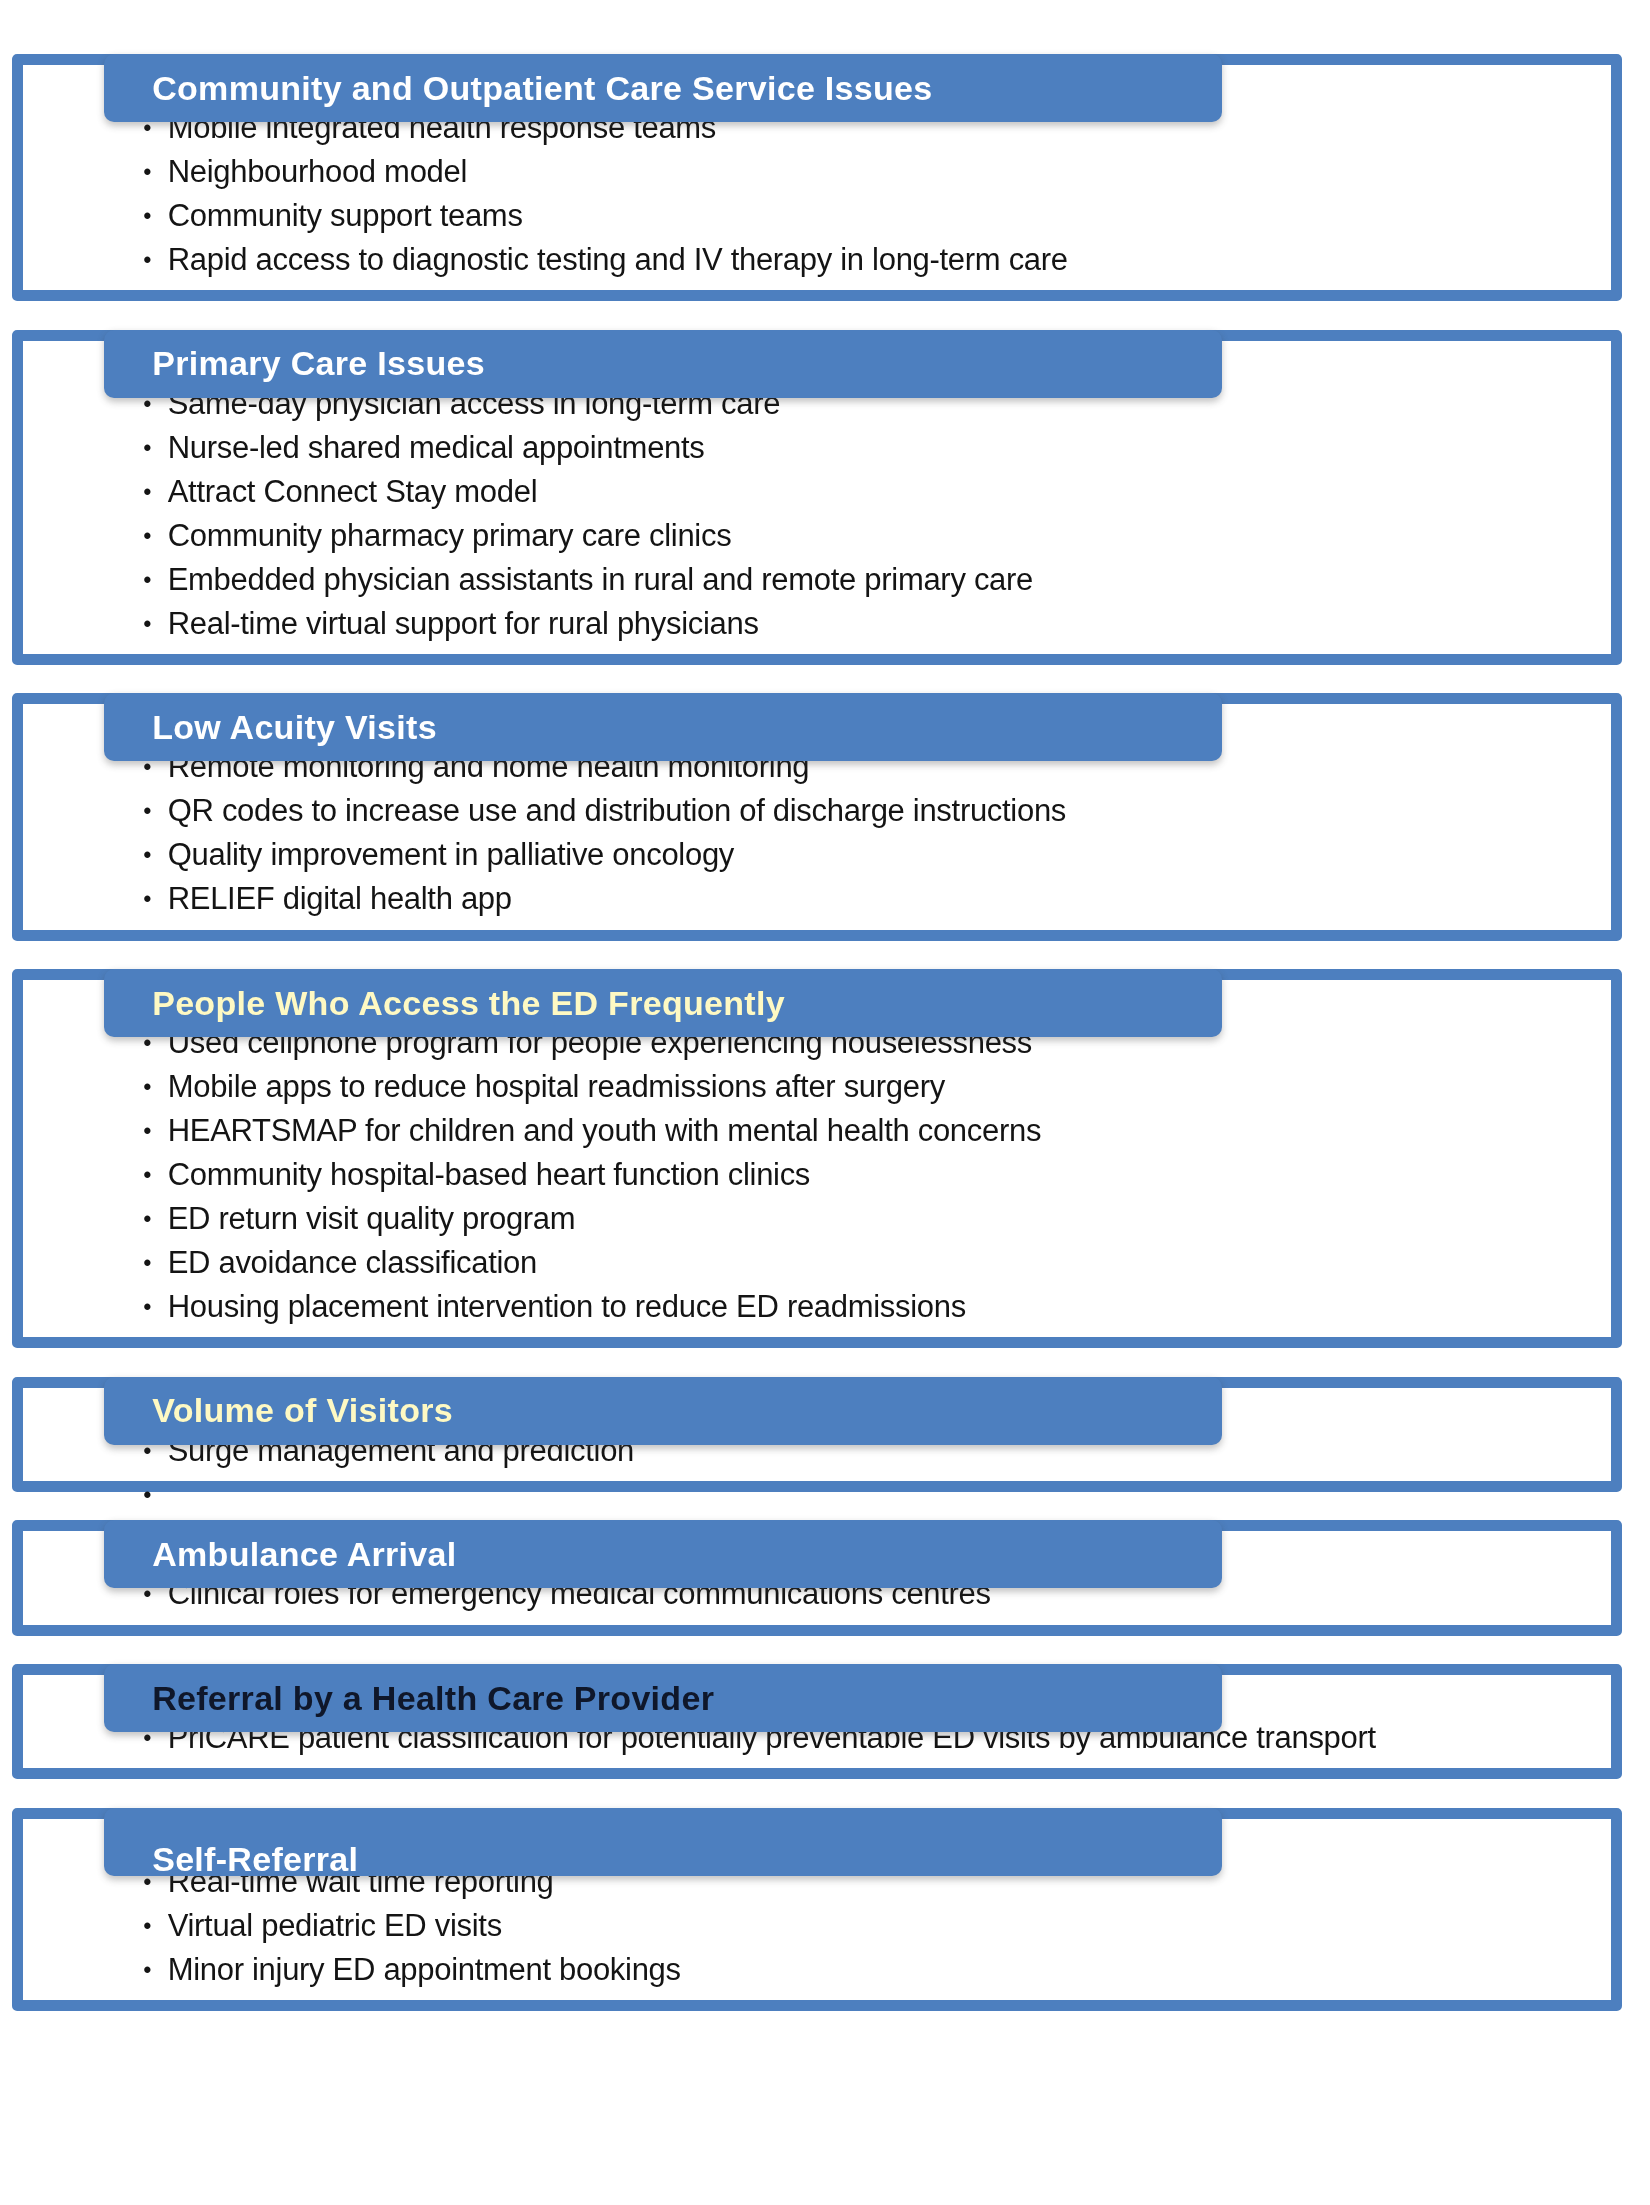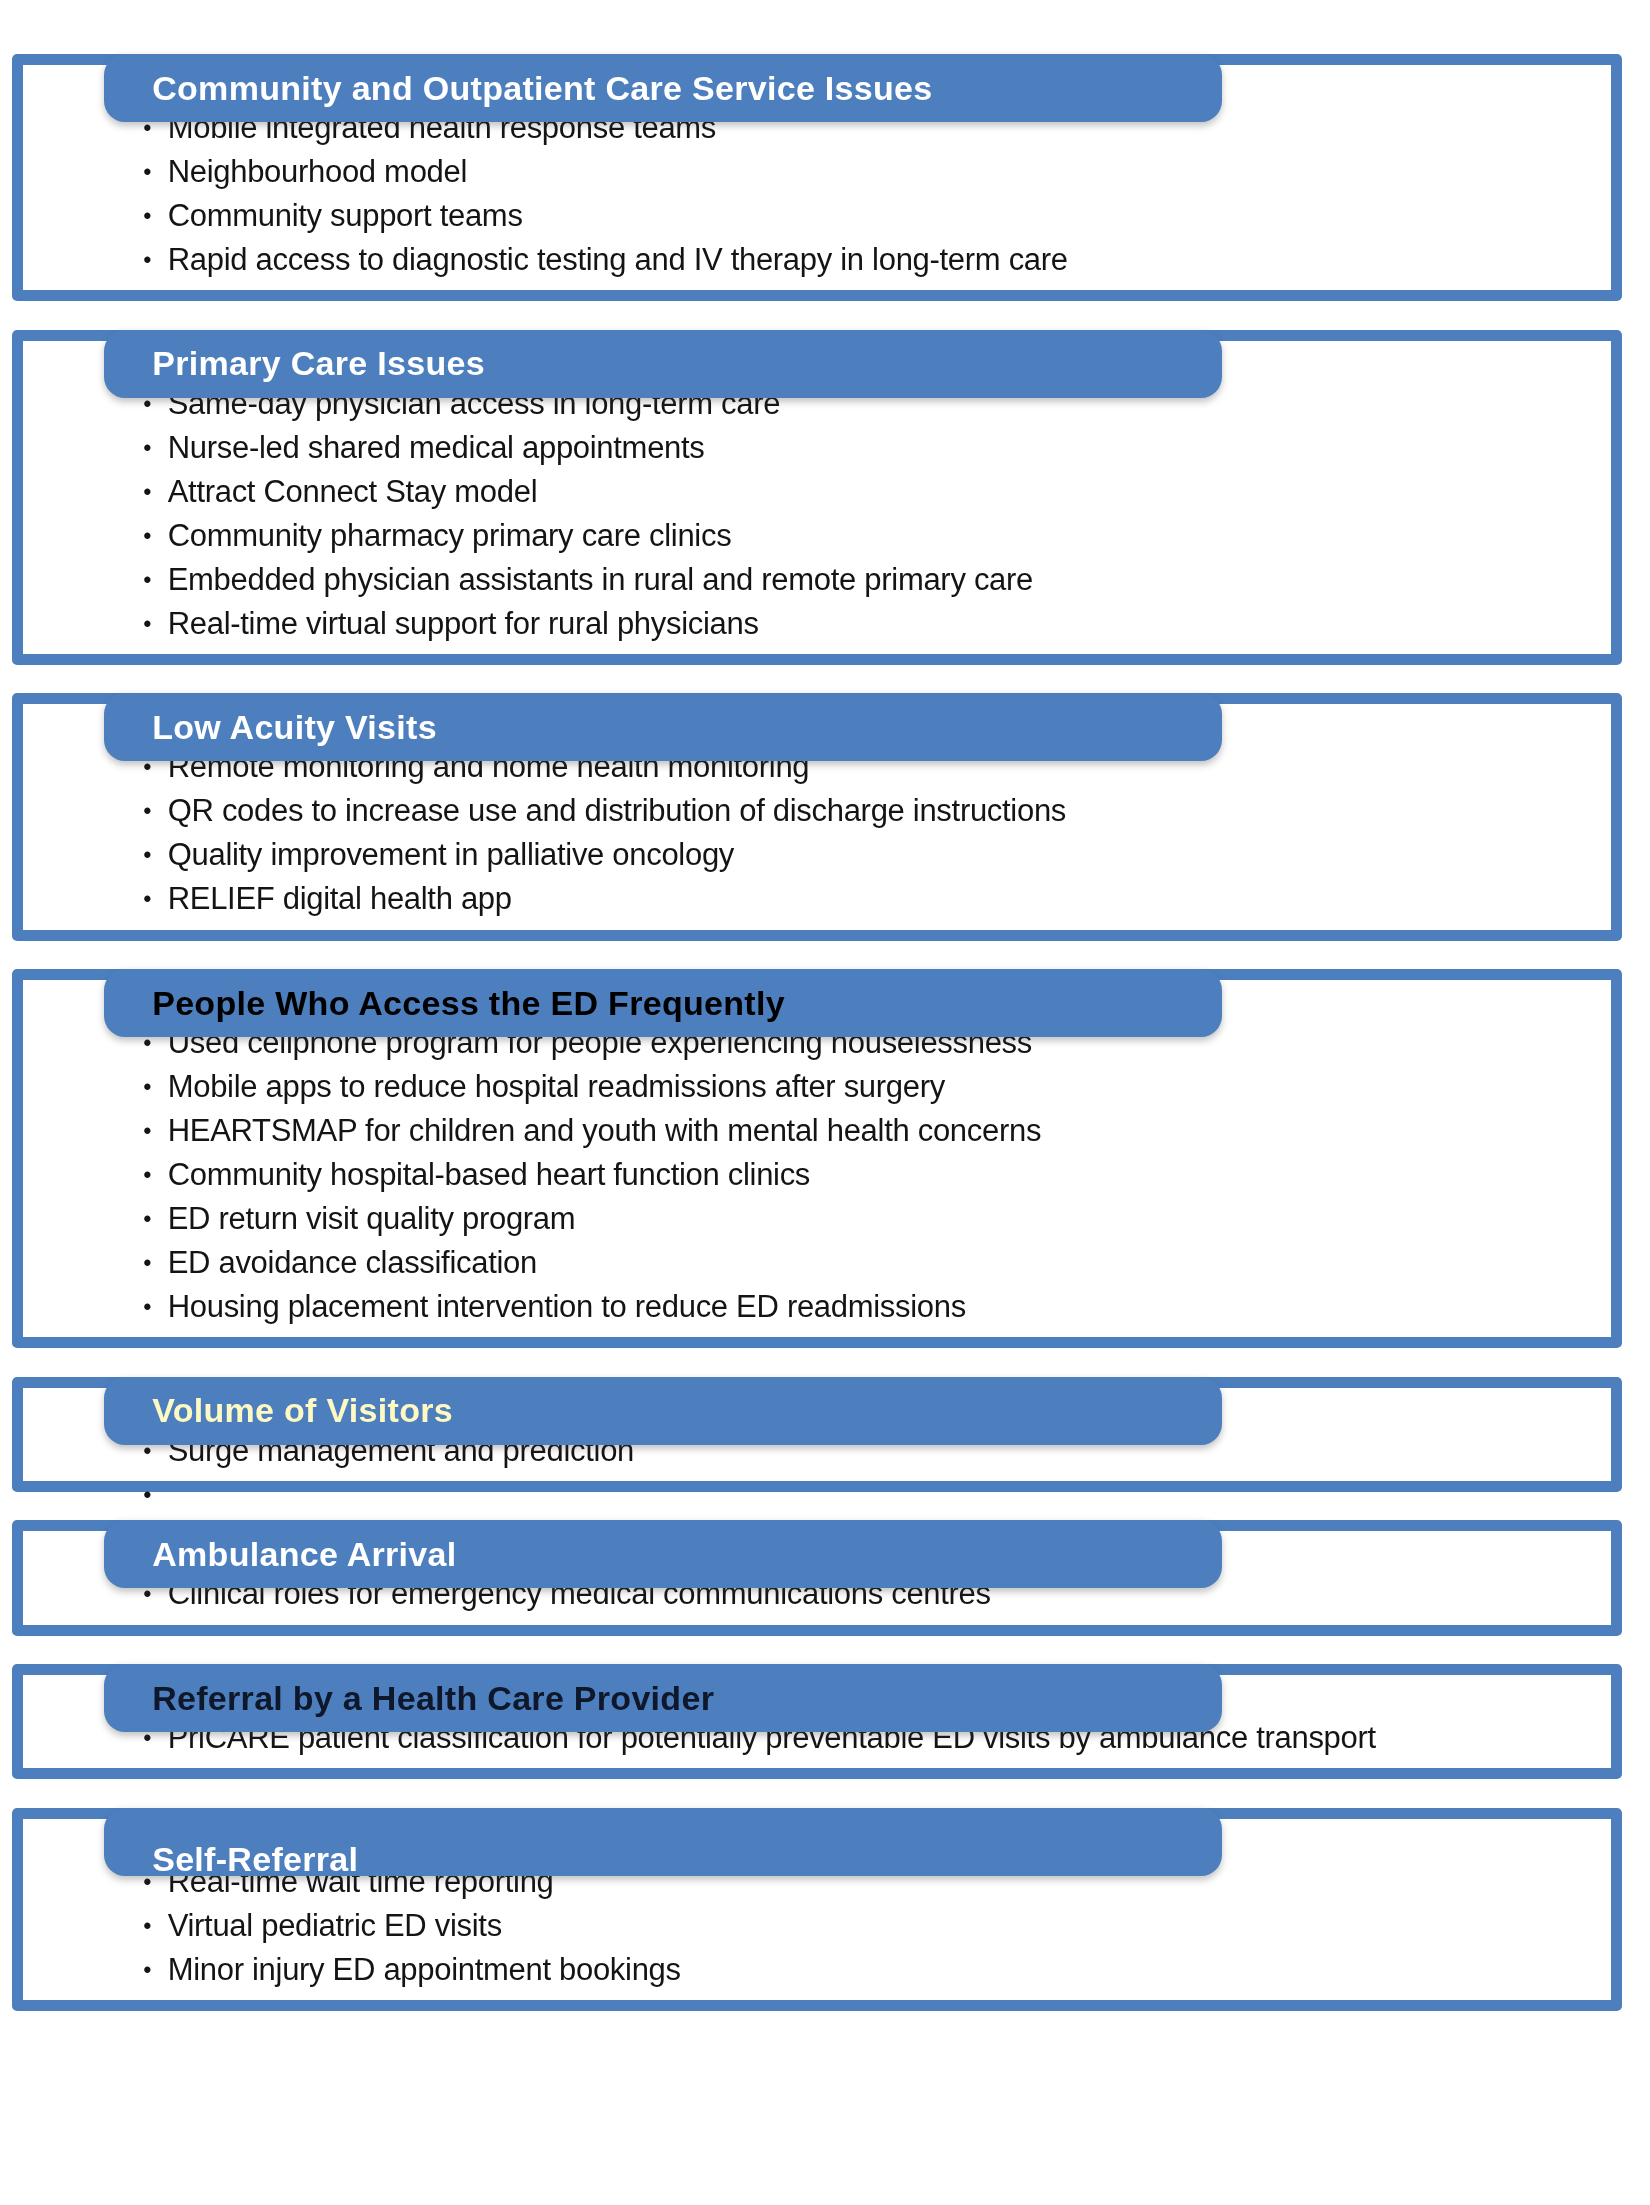--- a/index.html
+++ b/index.html
@@ -31,21 +31,21 @@
     padding: 41px 20.4px 8.2px 120px;
     background: #ffffff;
   }
   .bar {
     position: absolute;
     top: 0;
     left: 92px; 
     width: 1118px;
     height: 68px;
     background: var(--accent);
-    border-radius: 21px;
+    border-radius: 10px;
     box-shadow: 0 3.6px 7.1px rgba(60, 60, 60, 0.30);
     display: flex;
     align-items: center;
     padding-left: 48px;
     box-sizing: border-box;
     z-index: 2;
   }
   .bar-label {
     color: #ffffff;
     font-size: 34px;
@@ -130,21 +130,21 @@
           <li><span class="dot">•</span><span>Used cellphone program for people experiencing houselessness</span></li>
           <li><span class="dot">•</span><span>Mobile apps to reduce hospital readmissions after surgery</span></li>
           <li><span class="dot">•</span><span>HEARTSMAP for children and youth with mental health concerns</span></li>
           <li><span class="dot">•</span><span>Community hospital-based heart function clinics</span></li>
           <li><span class="dot">•</span><span>ED return visit quality program</span></li>
           <li><span class="dot">•</span><span>ED avoidance classification</span></li>
           <li><span class="dot">•</span><span>Housing placement intervention to reduce ED readmissions</span></li>
         </ul>
     </div>
     <div class="bar">
-      <span class="bar-label" style="color: #000000; text-align: right;">People Who Access the ED Frequently</span>
+      <span class="bar-label" style="color: #fef9c3; text-align: right;">People Who Access the ED Frequently</span>
     </div>
   </section>
 
   <section class="sec">
     <div class="box">
       <ul class="items">
           <li><span class="dot">•</span><span>Surge management and prediction</span></li>
           <li><span class="dot">•</span></li>
         </ul>
     </div>

